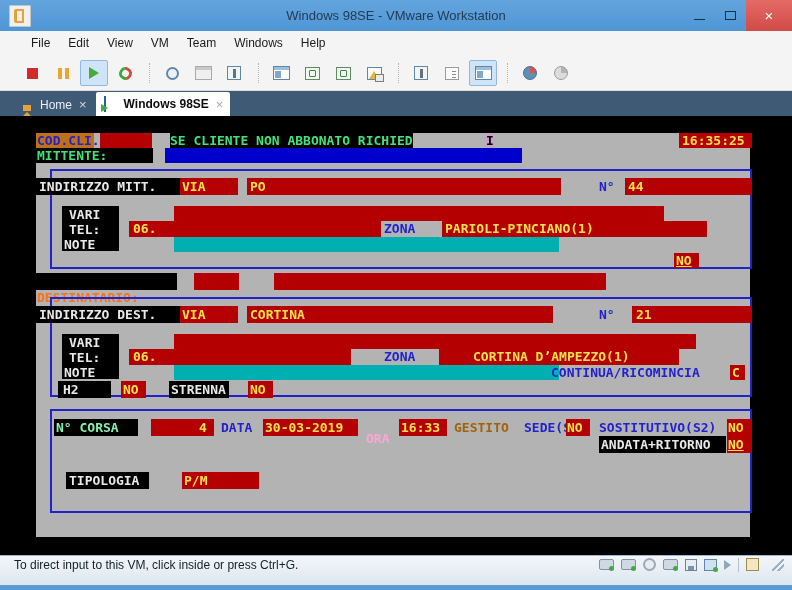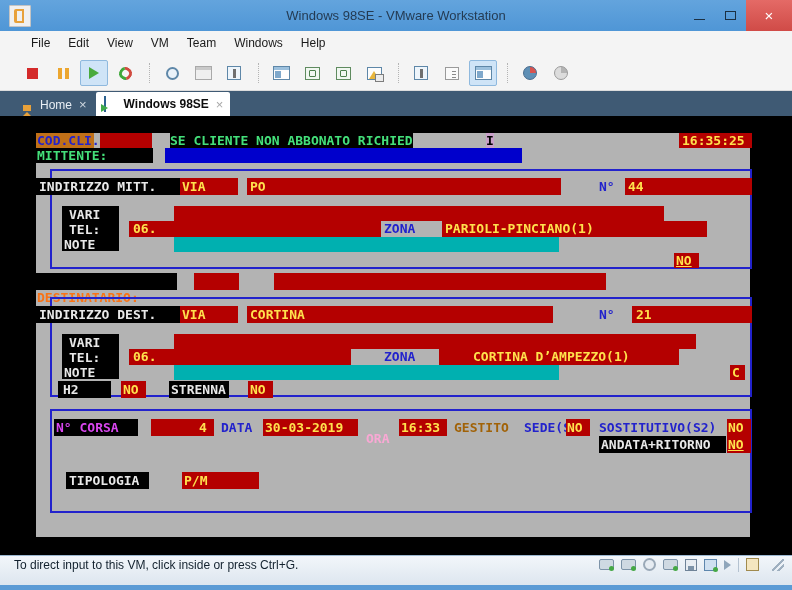--- a/index.html
+++ b/index.html
@@ -526,39 +526,40 @@
 
       <div class="bar" style="left:138px;top:201px;width:522px;height:15px;background:#b40000;"></div>
       <div class="bar" style="left:93px;top:216px;width:222px;height:16px;background:#b40000;"></div>
       <div class="cell" style="left:97px;top:216px;color:#ffe14d;">06.</div>
       <div class="bar" style="left:315px;top:216px;width:88px;height:16px;background:#b3b3b3;"></div>
       <div class="cell" style="left:348px;top:216px;color:#2222cc;">ZONA</div>
       <div class="bar" style="left:403px;top:216px;width:240px;height:16px;background:#b40000;"></div>
       <div class="cell" style="left:437px;top:216px;color:#ffe14d;">CORTINA D’AMPEZZO(1)</div>
       <div class="bar" style="left:138px;top:232px;width:385px;height:15px;background:#00b0b0;"></div>
 
+      <div class="cell" style="left:515px;top:232px;color:#2222cc;">CONTINUA/RICOMINCIA</div>
       <div class="bar" style="left:694px;top:232px;width:15px;height:15px;background:#b40000;"></div>
       <div class="cell" style="left:696px;top:232px;color:#ffe14d;">C</div>
 
       
       <div class="bar" style="left:22px;top:248px;width:53px;height:17px;background:#000;"></div>
       <div class="cell" style="left:27px;top:249px;color:#e8e8e8;">H2</div>
       <div class="bar" style="left:85px;top:248px;width:25px;height:17px;background:#b40000;"></div>
       <div class="cell" style="left:87px;top:249px;color:#ffe14d;">NO</div>
       <div class="bar" style="left:133px;top:248px;width:60px;height:17px;background:#000;"></div>
       <div class="cell" style="left:135px;top:249px;color:#e8e8e8;">STRENNA</div>
       <div class="bar" style="left:212px;top:248px;width:25px;height:17px;background:#b40000;"></div>
       <div class="cell" style="left:214px;top:249px;color:#ffe14d;">NO</div>
 
       
       <div class="bar" style="left:14px;top:276px;width:702px;height:104px;border:2px solid #2222cc;box-sizing:border-box;background:transparent;"></div>
 
       
       <div class="bar" style="left:18px;top:286px;width:84px;height:17px;background:#000;"></div>
-      <div class="cell" style="left:20px;top:287px;color:#d946ef;">N° CORSA</div>
+      <div class="cell" style="left:20px;top:287px;color:#86efac;">N° CORSA</div>
       <div class="bar" style="left:115px;top:286px;width:63px;height:17px;background:#b40000;"></div>
       <div class="cell" style="left:163px;top:287px;color:#ffe14d;">4</div>
       <div class="cell" style="left:185px;top:287px;color:#2222cc;">DATA</div>
       <div class="bar" style="left:227px;top:286px;width:95px;height:17px;background:#b40000;"></div>
       <div class="cell" style="left:229px;top:287px;color:#ffe14d;">30-03-2019</div>
       <div class="cell" style="left:330px;top:298px;color:#f9a8d4;">ORA</div>
       <div class="bar" style="left:363px;top:286px;width:48px;height:17px;background:#b40000;"></div>
       <div class="cell" style="left:365px;top:287px;color:#ffe14d;">16:33</div>
       <div class="cell" style="left:418px;top:287px;color:#a16207;">GESTITO</div>
       <div class="cell" style="left:488px;top:287px;color:#2222cc;">SEDE(S1)</div>

